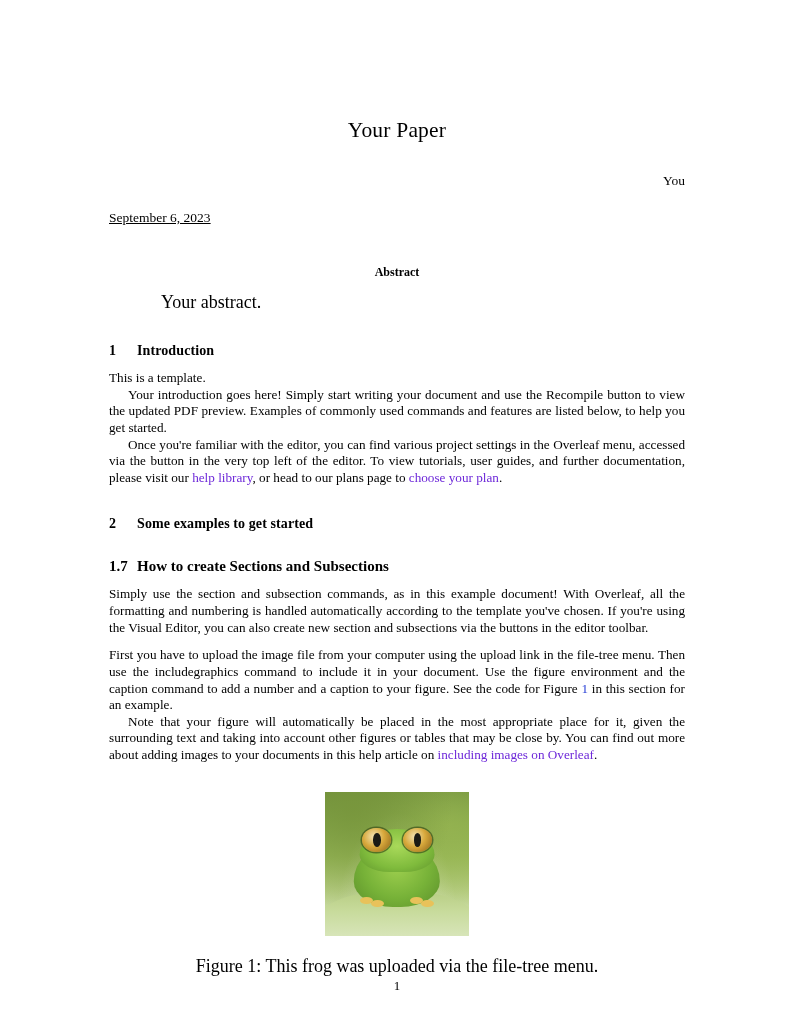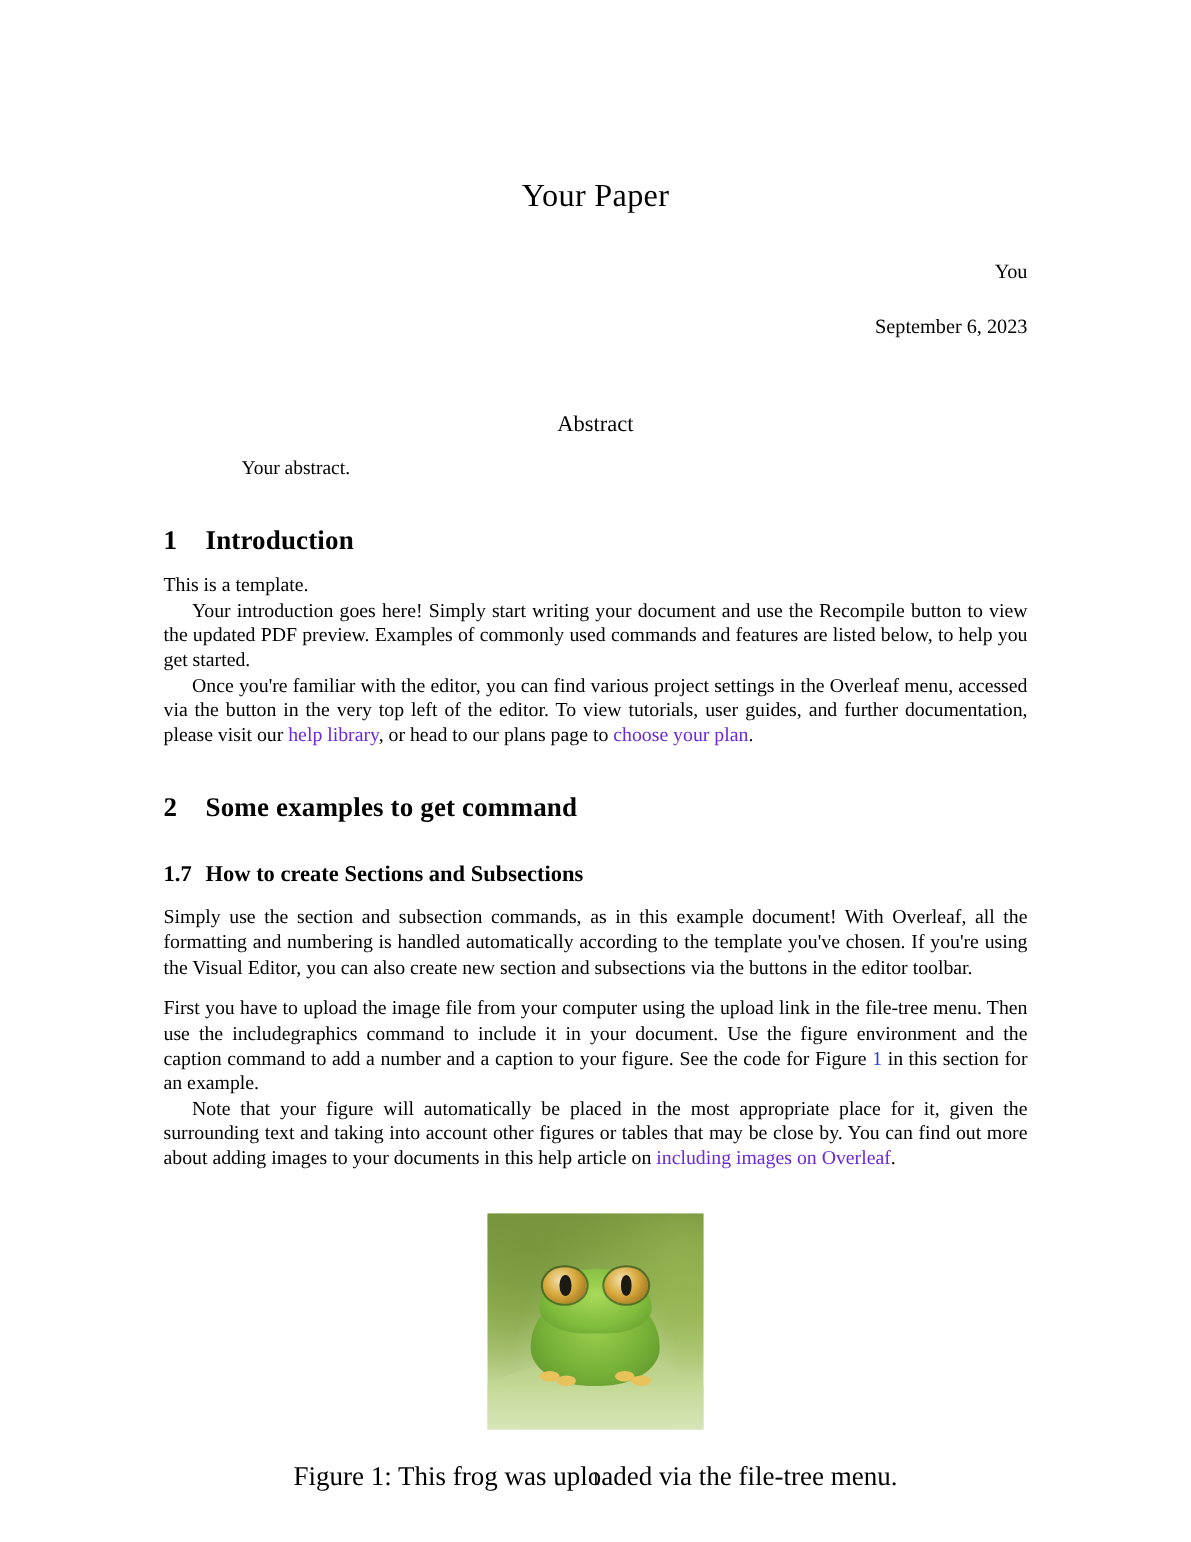--- a/index.html
+++ b/index.html
@@ -32,39 +32,40 @@
     font-size: 21.5px;
     margin-top: 118px;
     letter-spacing: 0.2px;
   }
   .doc-author {
     text-align: right;
     font-size: 13.5px;
     margin-top: 30px;
   }
   .doc-date {
-    text-align: right;
+    text-align: left;
     font-size: 13.5px;
     margin-top: 21px;
+    text-decoration: underline;
   }
   .abstract-head {
     text-align: center;
-    font-weight: normal;
-    font-size: 15px;
-    margin-top: 49px;
+    font-weight: bold;
+    font-size: 12px;
+    margin-top: 39px;
   }
   .abstract-body {
-    font-size: 13px;
+    font-size: 18px;
     margin-top: 12px;
     padding-left: 52px;
     padding-right: 52px;
     text-align: justify;
   }
   h1.section {
-    font-size: 18px;
+    font-size: 14px;
     font-weight: bold;
     margin: 30px 0 0 0;
     letter-spacing: 0.1px;
   }
   h1.section .num {
     display: inline-block;
     min-width: 28px;
   }
   h2.subsection {
     font-size: 15px;
@@ -207,21 +208,21 @@
 
     <h1 class="section">
       <span class="num">1</span><span>Introduction</span>
     </h1>
 
     <p class="para first-after-head">This is a template.</p>
     <p class="para indent">Your introduction goes here! Simply start writing your document and use the Recompile button to view the updated PDF preview. Examples of commonly used commands and features are listed below, to help you get started.</p>
     <p class="para indent"><span>Once you're familiar with the editor, you can find various project settings in the Overleaf menu, accessed via the button in the very top left of the editor. To view tutorials, user guides, and further documentation, please visit our </span><a class="link" href="#">help library</a><span>, or head to our plans page to </span><a class="link" href="#">choose your plan</a><span>.</span></p>
 
     <h1 class="section">
-      <span class="num">2</span><span>Some examples to get command</span>
+      <span class="num">2</span><span>Some examples to get started</span>
     </h1>
 
     <h2 class="subsection">
       <span class="num">1.7</span><span>How to create Sections and Subsections</span>
     </h2>
     <p class="para first-after-head">Simply use the section and subsection commands, as in this example document! With Overleaf, all the formatting and numbering is handled automatically according to the template you've chosen. If you're using the Visual Editor, you can also create new section and subsections via the buttons in the editor toolbar.</p>
 
     <p class="para first-after-head"><span>First you have to upload the image file from your computer using the upload link in the file-tree menu. Then use the includegraphics command to include it in your document. Use the figure environment and the caption command to add a number and a caption to your figure. See the code for Figure </span><a class="reflink" href="#">1</a><span> in this section for an example.</span></p>
     <p class="para indent"><span>Note that your figure will automatically be placed in the most appropriate place for it, given the surrounding text and taking into account other figures or tables that may be close by. You can find out more about adding images to your documents in this help article on </span><a class="link" href="#">including images on Overleaf</a><span>.</span></p>
 

